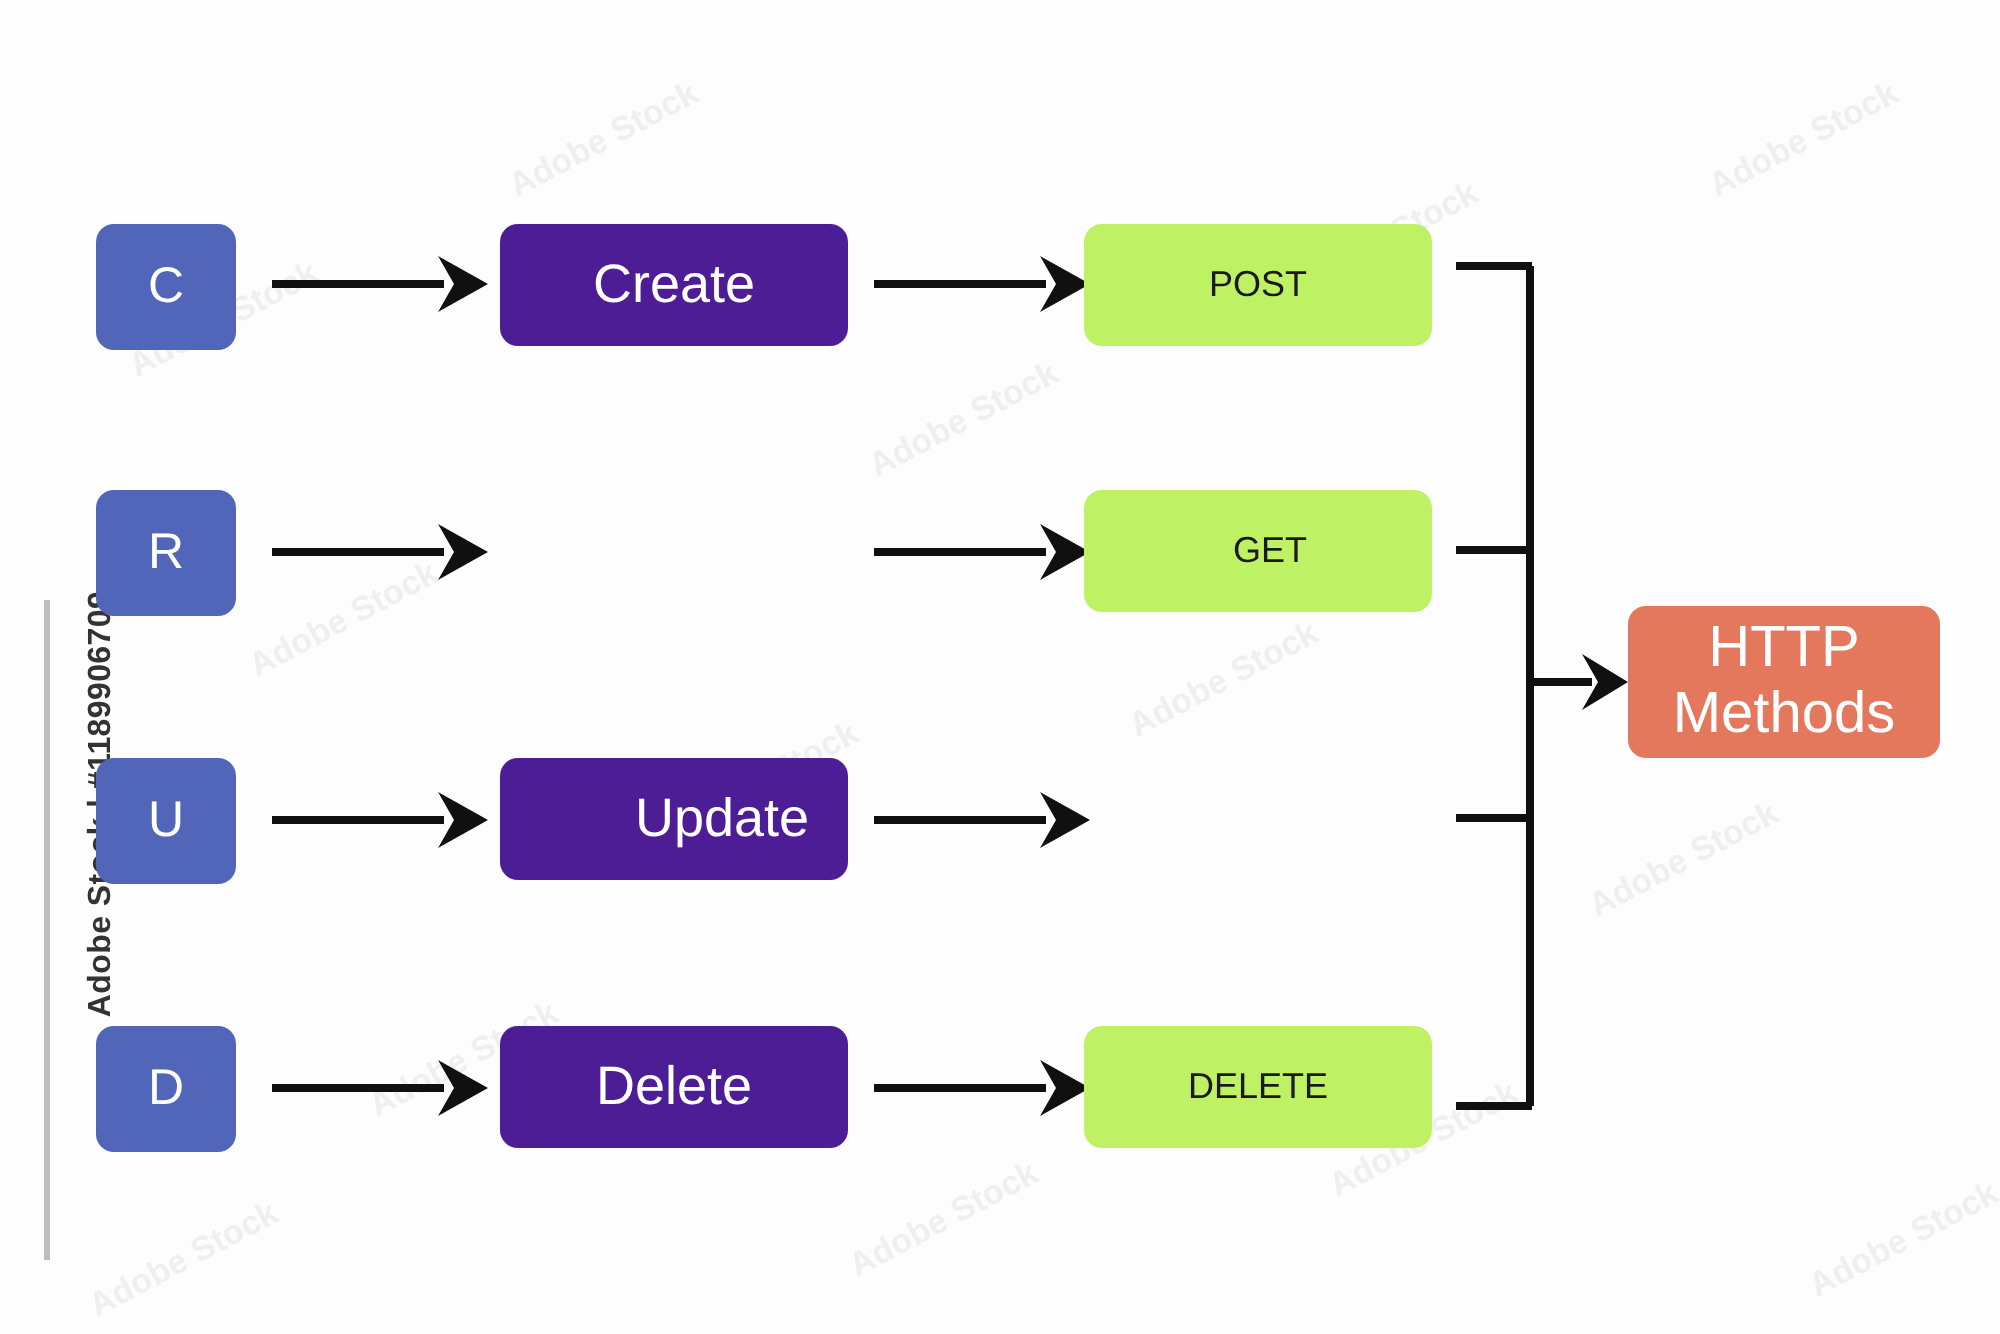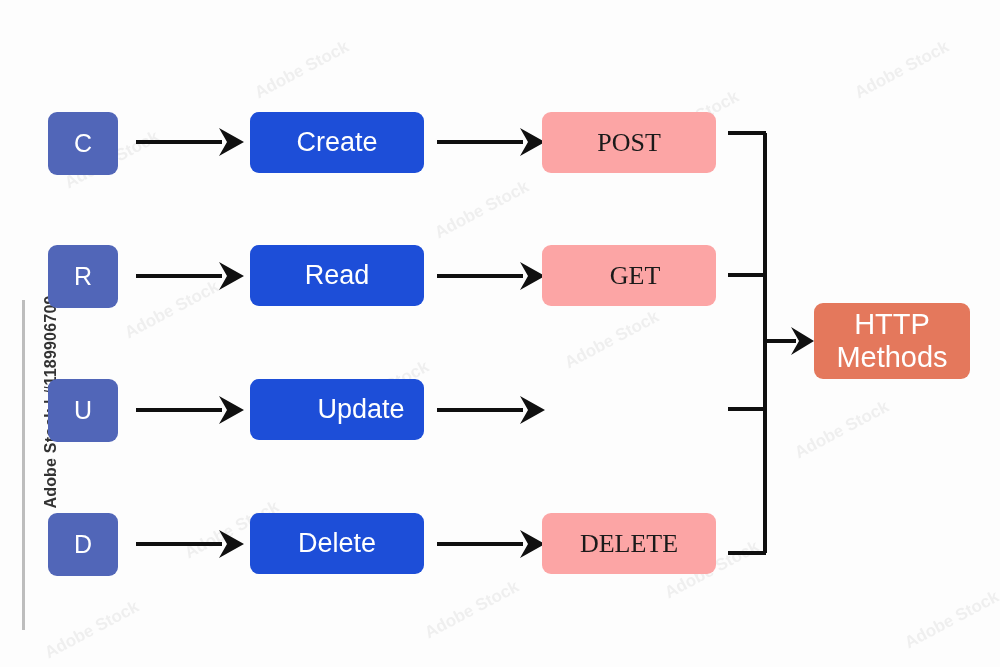--- a/index.html
+++ b/index.html
@@ -36,34 +36,33 @@
     border-radius: 9px;
     background: #5166b8;
     color: #ffffff;
     font-size: 25px;
     font-weight: 400;
   }
   .node-verb {
     width: 174px;
     height: 61px;
     border-radius: 9px;
-    background: #1d4ed8;
+    background: #4c1d95;
     color: #ffffff;
     font-size: 27px;
     font-weight: 400;
   }
   .node-method {
     width: 174px;
     height: 61px;
     border-radius: 9px;
-    background: #fca5a5;
+    background: #bef264;
     color: #1a1a1a;
-    font-size: 26px;
-    font-weight: 400;
-    font-family: Liberation Serif, serif;
+    font-size: 18px;
+    font-weight: 400;
   }
   .node-target {
     width: 156px;
     height: 76px;
     border-radius: 9px;
     background: #e4785c;
     color: #ffffff;
     font-size: 29px;
     font-weight: 400;
     flex-direction: column;
@@ -166,23 +165,20 @@
     <span>POST</span>
   </div>
 
   <div class="node node-letter" style="left:48px; top:245px;">
     <span>R</span>
   </div>
   <svg class="arrow-svg" style="left:136px; top:262px; width:108px; height:28px;" viewBox="0 0 108 28">
     <line class="stroke" x1="0" y1="14" x2="86" y2="14"></line>
     <path class="head" d="M 83 0 L 108 14 L 83 28 L 91 14 Z"></path>
   </svg>
-  <div class="node node-verb" style="left:250px; top:245px;">
-    <span>Read</span>
-  </div>
   <svg class="arrow-svg" style="left:437px; top:262px; width:108px; height:28px;" viewBox="0 0 108 28">
     <line class="stroke" x1="0" y1="14" x2="86" y2="14"></line>
     <path class="head" d="M 83 0 L 108 14 L 83 28 L 91 14 Z"></path>
   </svg>
   <div class="node node-method" style="left:542px; top:245px;padding-left:12px;">
     <span>GET</span>
   </div>
 
   <div class="node node-letter" style="left:48px; top:379px;">
     <span>U</span>

